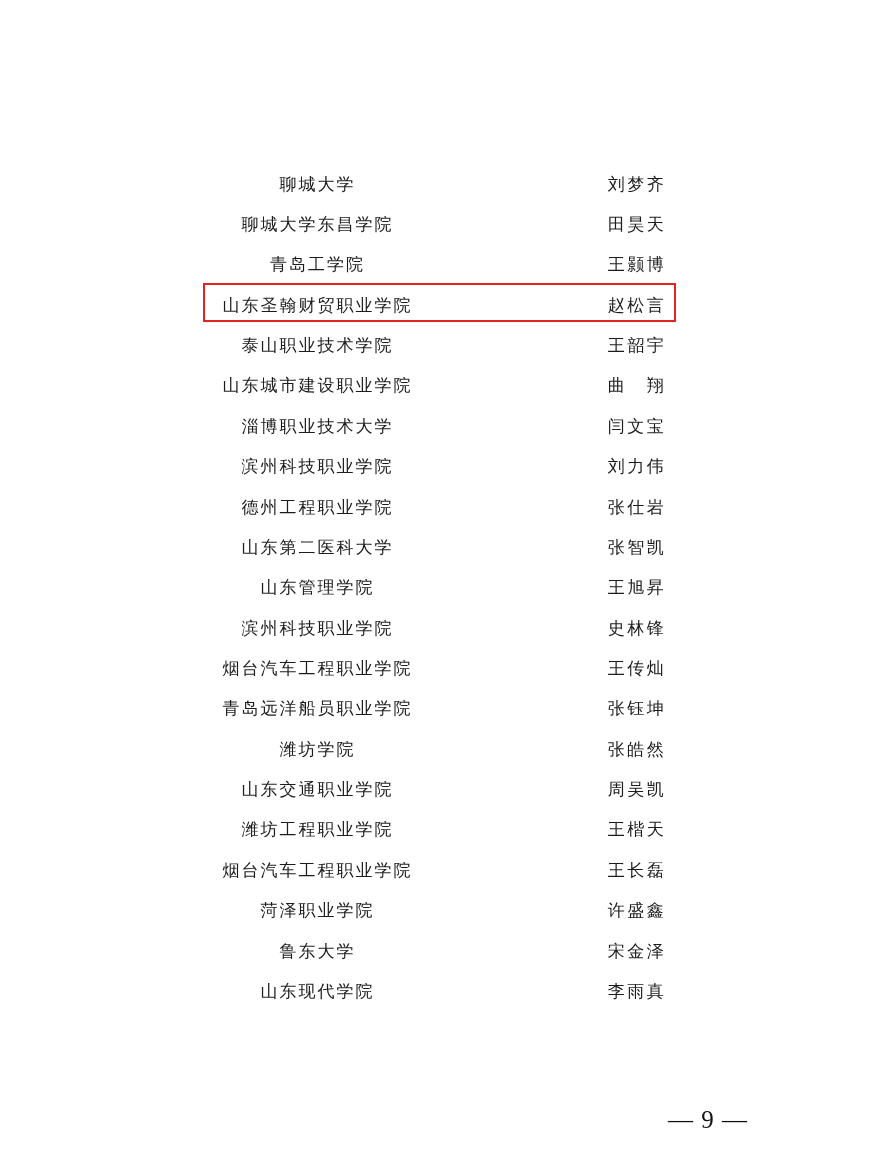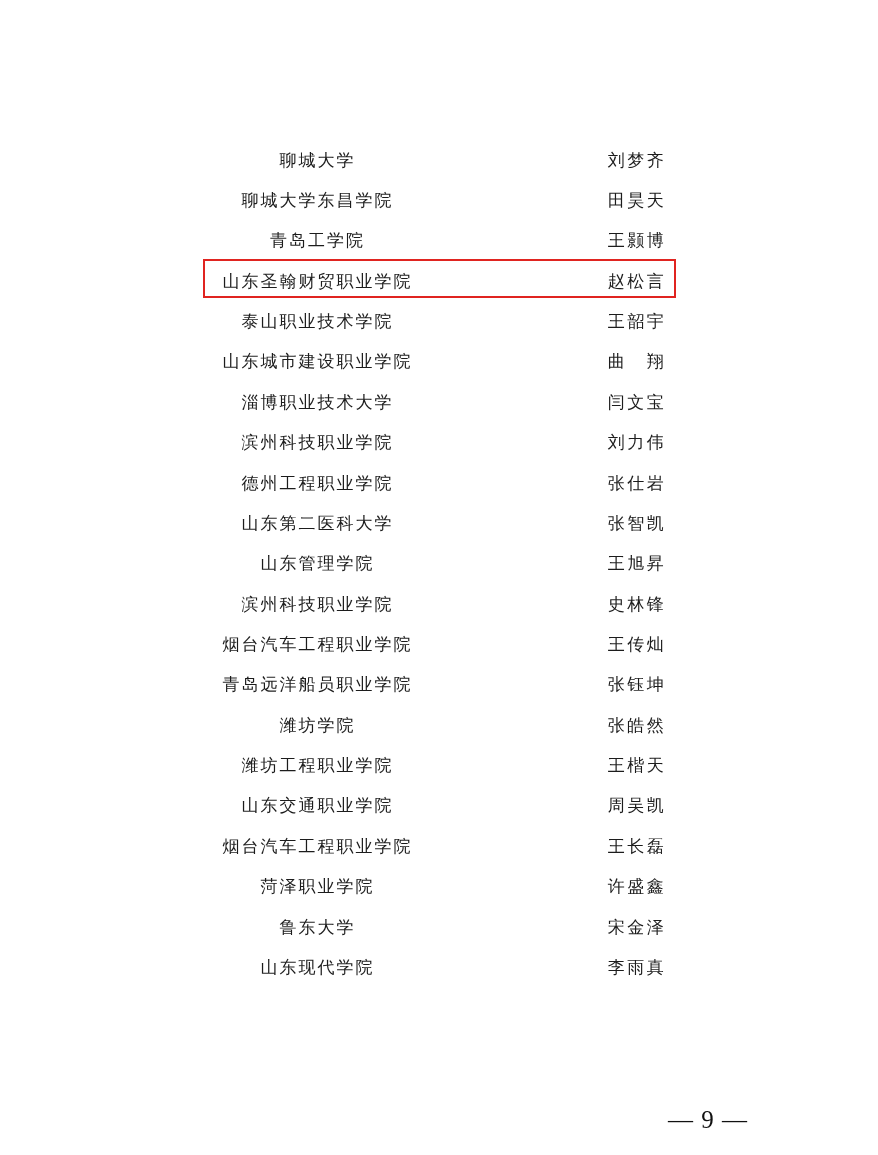--- a/index.html
+++ b/index.html
@@ -11,21 +11,21 @@
     position: relative;
     width: 878px;
     height: 1155px;
     background: #ffffff;
     overflow: hidden;
     font-family: "Liberation Sans", "DejaVu Sans", sans-serif;
     color: #1c1c1c;
   }
   .doc-list {
     position: absolute;
-    top: 140px;
+    top: 164px;
     left: 0;
     width: 878px;
   }
   .row {
     display: flex;
     align-items: center;
     height: 40.36px;
   }
   .school-cell {
     margin-left: 60px;
@@ -140,27 +140,27 @@
     <div class="school-cell">青岛远洋船员职业学院</div>
     <div class="name-cell">张钰坤</div>
   </div>
 
   <div class="row">
     <div class="school-cell">潍坊学院</div>
     <div class="name-cell">张皓然</div>
   </div>
 
   <div class="row">
-    <div class="school-cell">潍坊工程职业学院</div>
-    <div class="name-cell">王楷天</div>
+    <div class="school-cell">山东交通职业学院</div>
+    <div class="name-cell">周吴凯</div>
   </div>
 
   <div class="row">
-    <div class="school-cell">山东交通职业学院</div>
-    <div class="name-cell">周吴凯</div>
+    <div class="school-cell">潍坊工程职业学院</div>
+    <div class="name-cell">王楷天</div>
   </div>
 
   <div class="row">
     <div class="school-cell">烟台汽车工程职业学院</div>
     <div class="name-cell">王长磊</div>
   </div>
 
   <div class="row">
     <div class="school-cell">菏泽职业学院</div>
     <div class="name-cell">许盛鑫</div>

